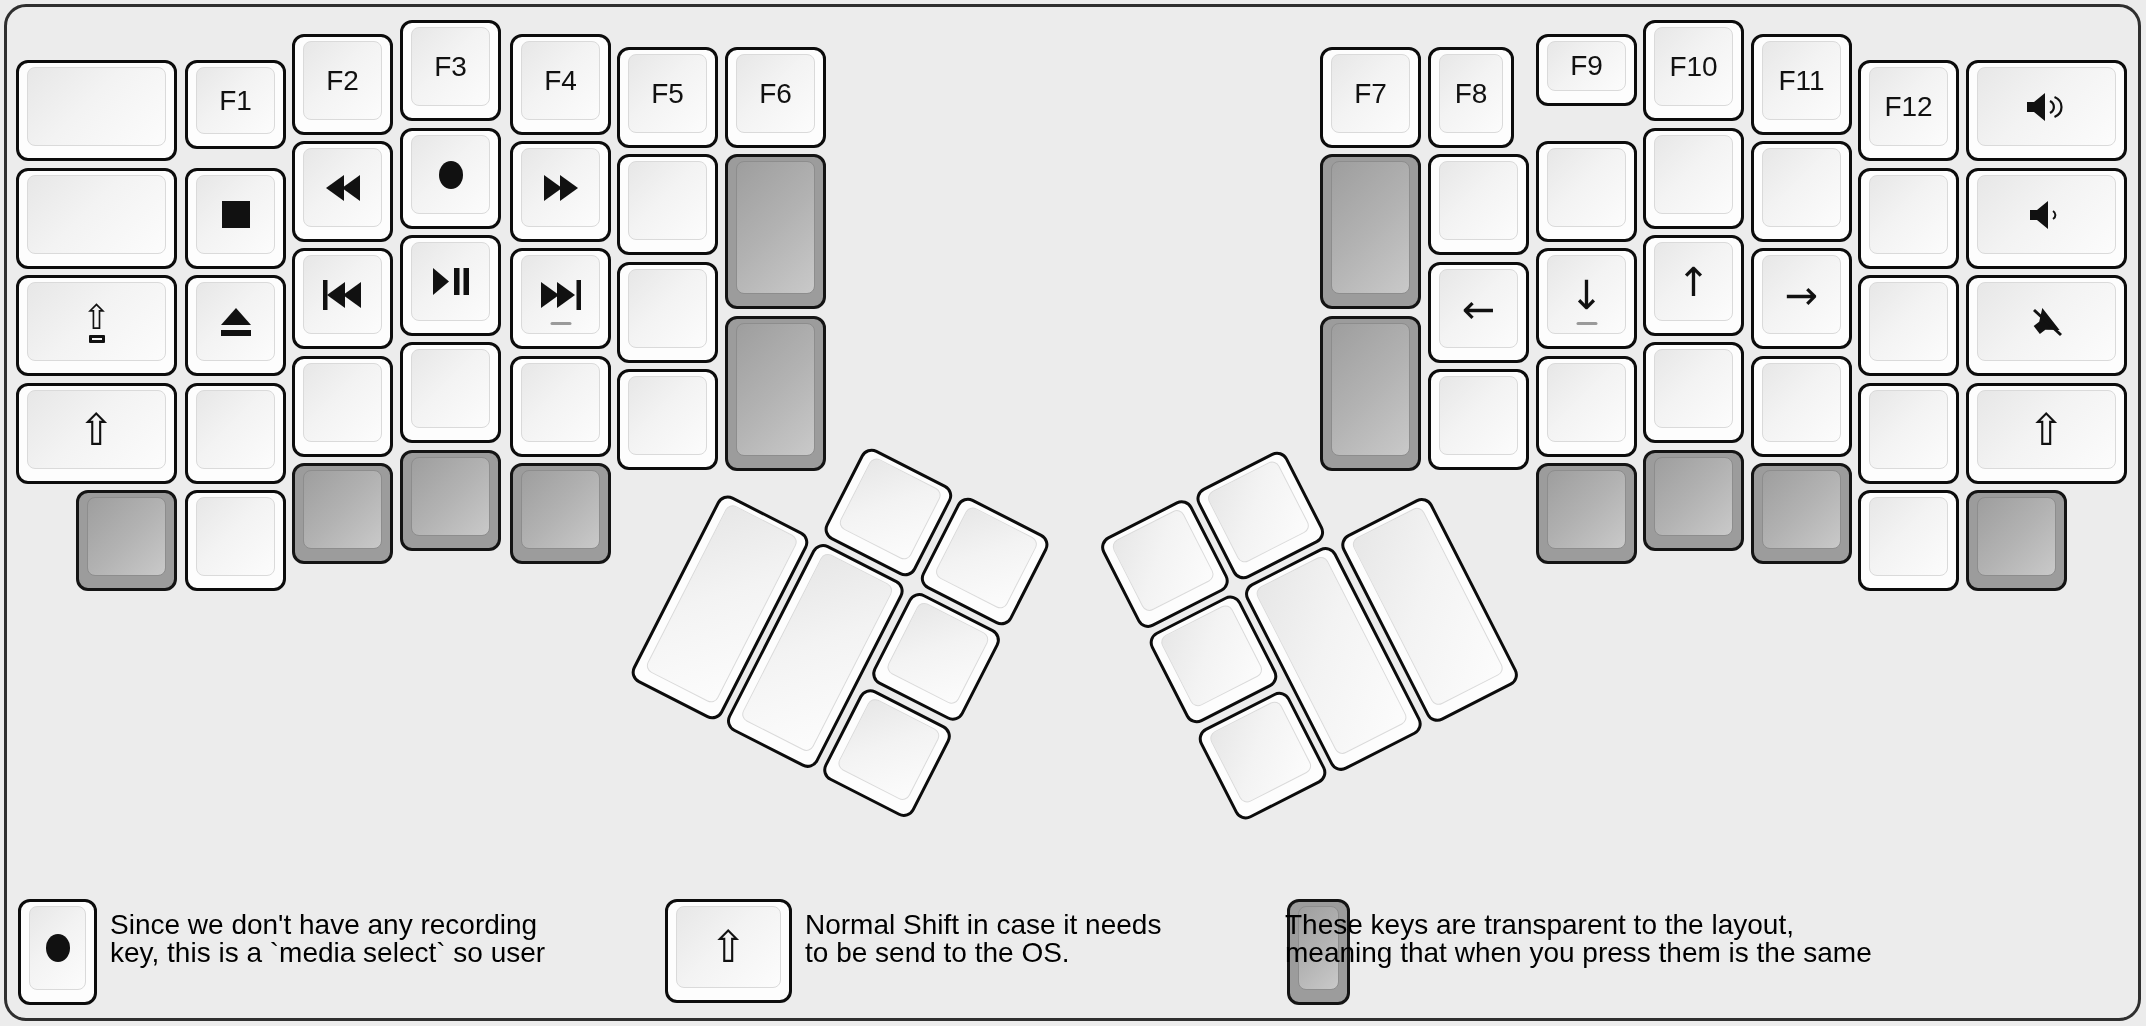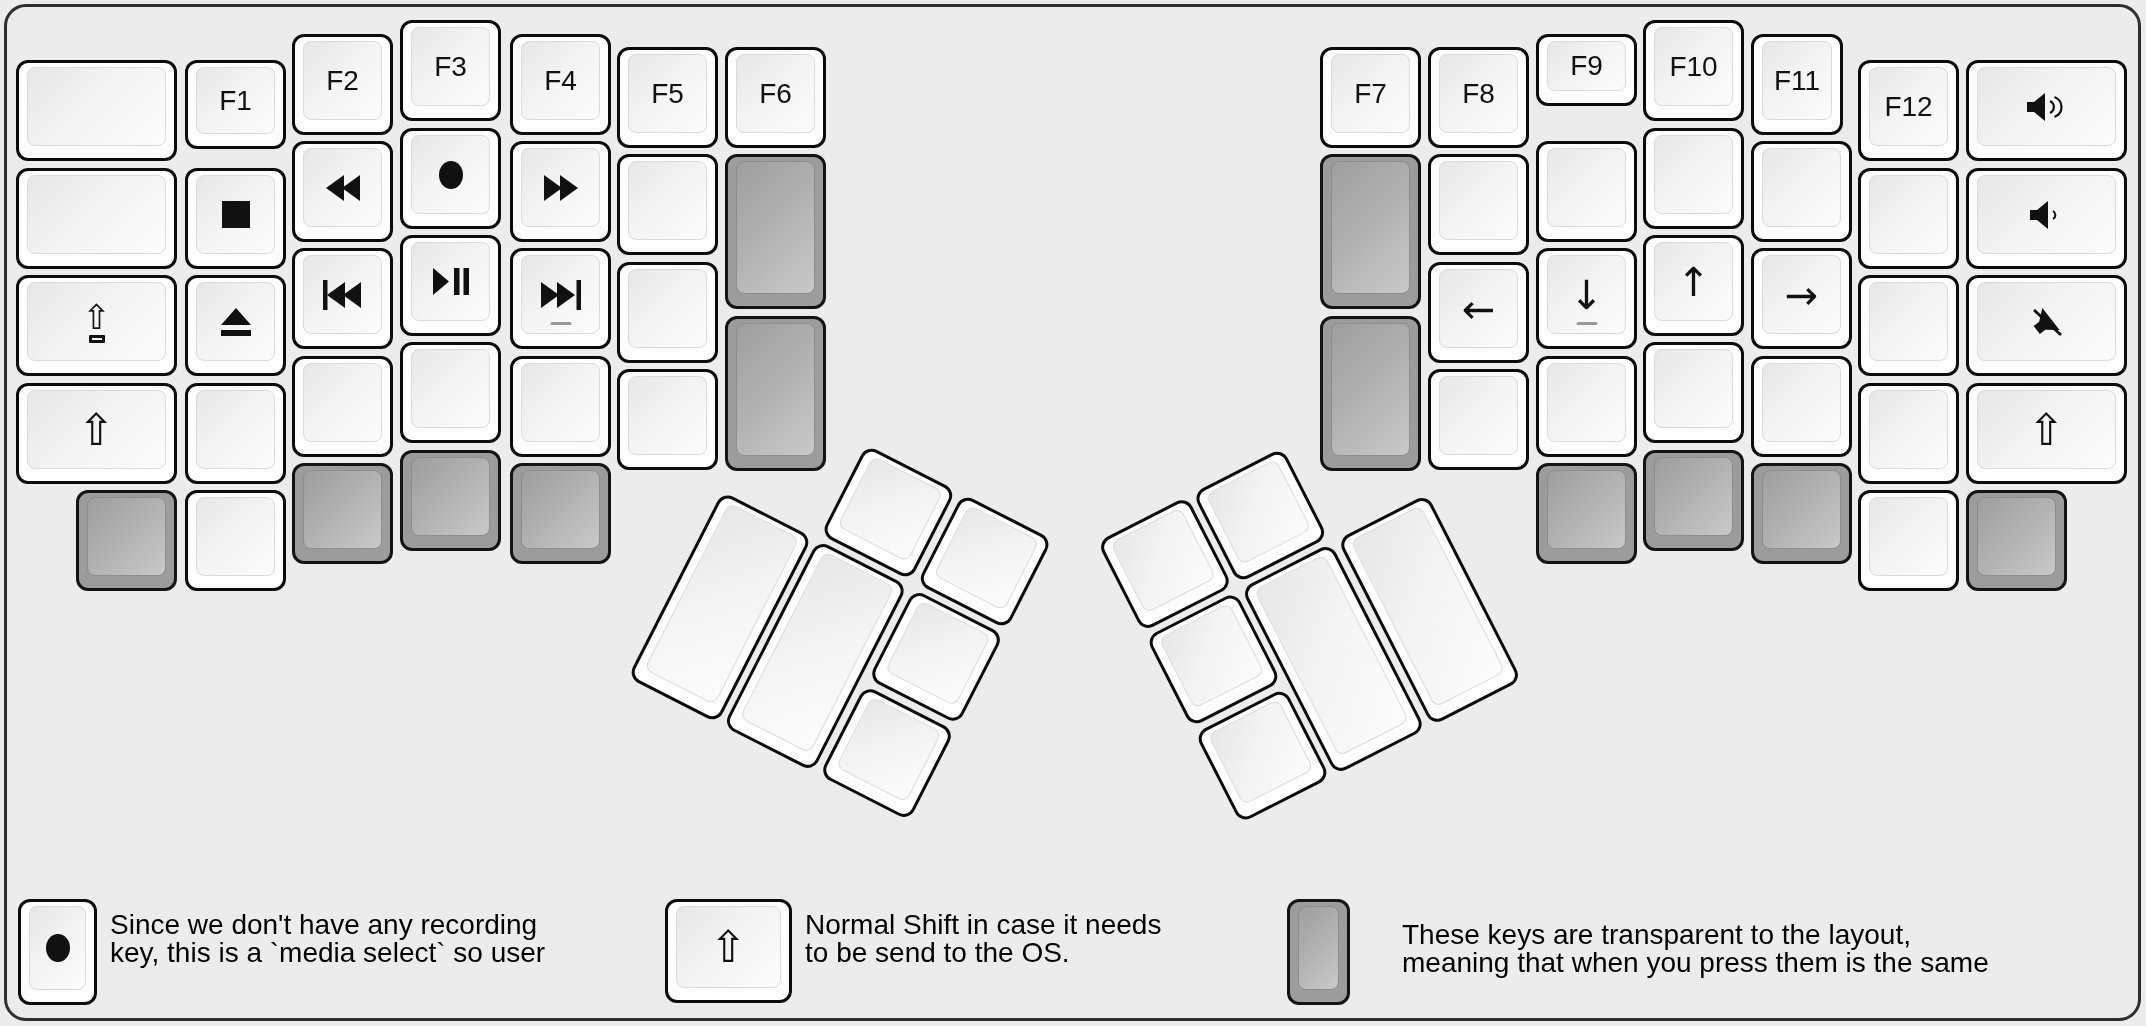--- a/index.html
+++ b/index.html
@@ -221,21 +221,21 @@
         <div class="keytop">
           <span class="klabel">F7</span>
         </div>
       </div>
       <div class="key gray" style="left: 1320px; top: 154px; width: 101px; height: 155px;">
         <div class="keytop"></div>
       </div>
       <div class="key gray" style="left: 1320px; top: 316px; width: 101px; height: 155px;">
         <div class="keytop"></div>
       </div>
-      <div class="key" style="left: 1428px; top: 47px; width: 101px; height: 101px;">
+      <div class="key" style="left: 1428px; top: 47px; width: 86px; height: 101px;">
         <div class="keytop">
           <span class="klabel">F8</span>
         </div>
       </div>
       <div class="key" style="left: 1428px; top: 154px; width: 101px; height: 101px;">
         <div class="keytop"></div>
       </div>
       <div class="key" style="left: 1428px; top: 262px; width: 101px; height: 101px;">
         <div class="keytop">
           <span class="kicon">
@@ -276,21 +276,21 @@
       <div class="key" style="left: 1643px; top: 235px; width: 101px; height: 101px;">
         <div class="keytop">
           <span class="kicon">
             <span class="glyph arrowg">↑</span>
           </span>
         </div>
       </div>
       <div class="key" style="left: 1643px; top: 342px; width: 101px; height: 101px;">
         <div class="keytop"></div>
       </div>
-      <div class="key" style="left: 1751px; top: 34px; width: 92px; height: 101px;">
+      <div class="key" style="left: 1751px; top: 34px; width: 101px; height: 101px;">
         <div class="keytop">
           <span class="klabel">F11</span>
         </div>
       </div>
       <div class="key" style="left: 1751px; top: 141px; width: 101px; height: 101px;">
         <div class="keytop"></div>
       </div>
       <div class="key" style="left: 1751px; top: 248px; width: 101px; height: 101px;">
         <div class="keytop">
           <span class="kicon">
@@ -437,20 +437,20 @@
         </div>
         <div class="ltext" style="left: 805px;">
           <div>Normal Shift in case it needs</div>
           <div>to be send to the OS.</div>
         </div>
       </div>
       <div>
         <div class="key gray" style="left: 1287px; top: 899px; width: 63px; height: 106px;">
           <div class="keytop"></div>
         </div>
-        <div class="ltext" style="left: 1402px; margin-top: 10px;">
+        <div class="ltext" style="left: 1285px;">
           <div>These keys are transparent to the layout,</div>
           <div>meaning that when you press them is the same</div>
         </div>
       </div>
     </div>
   <div class="frame"></div>
 </div>
 
 </body></html>

